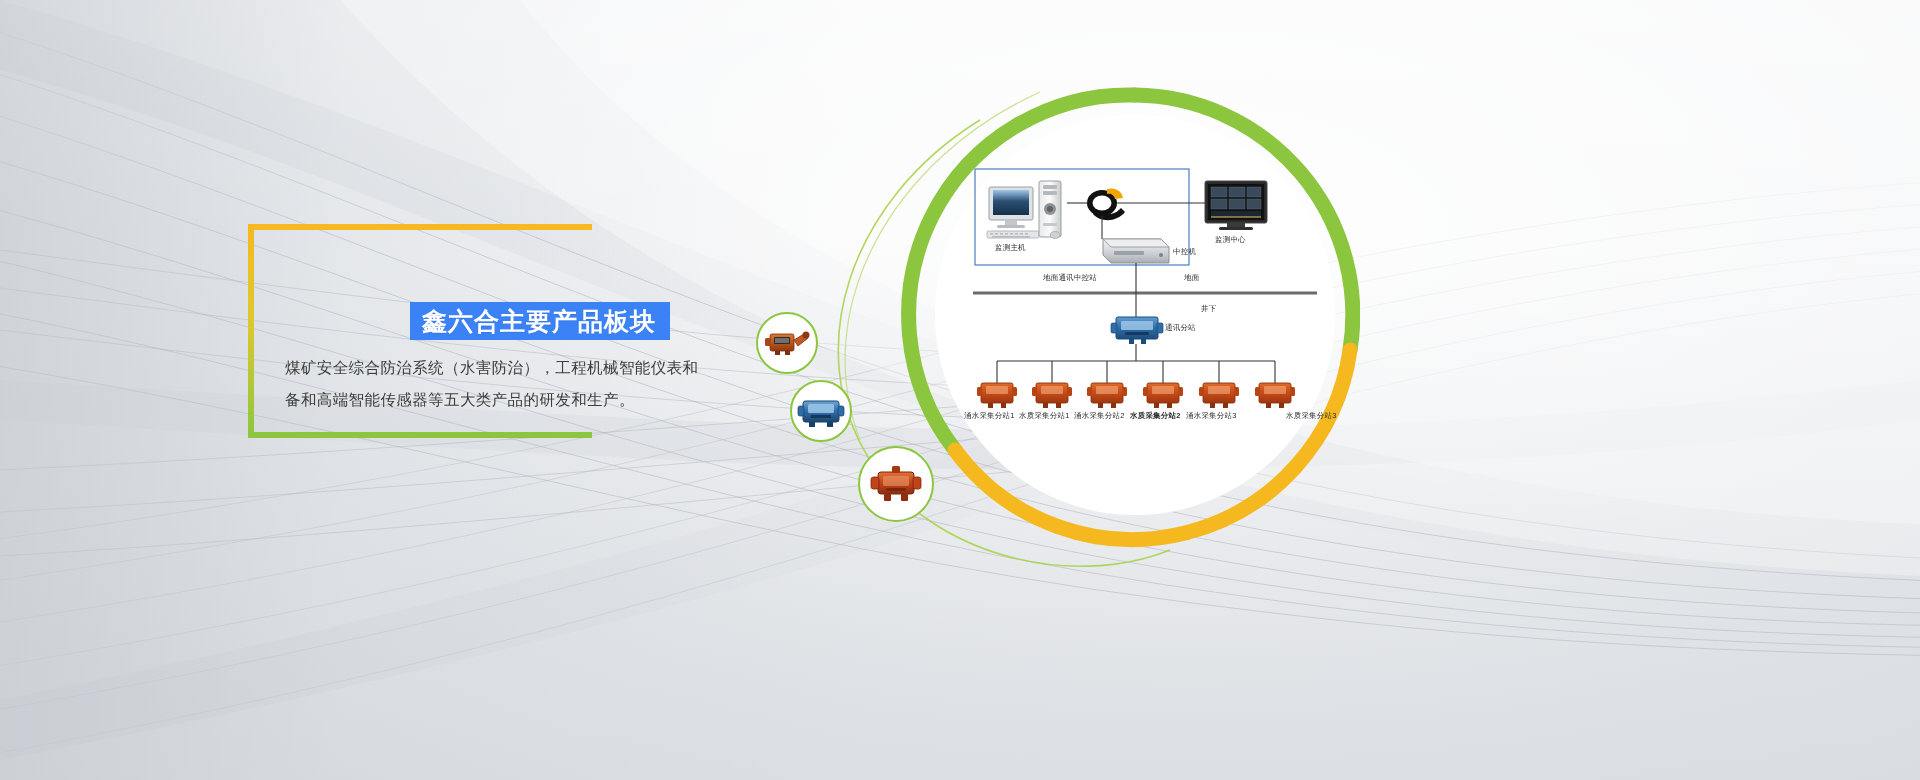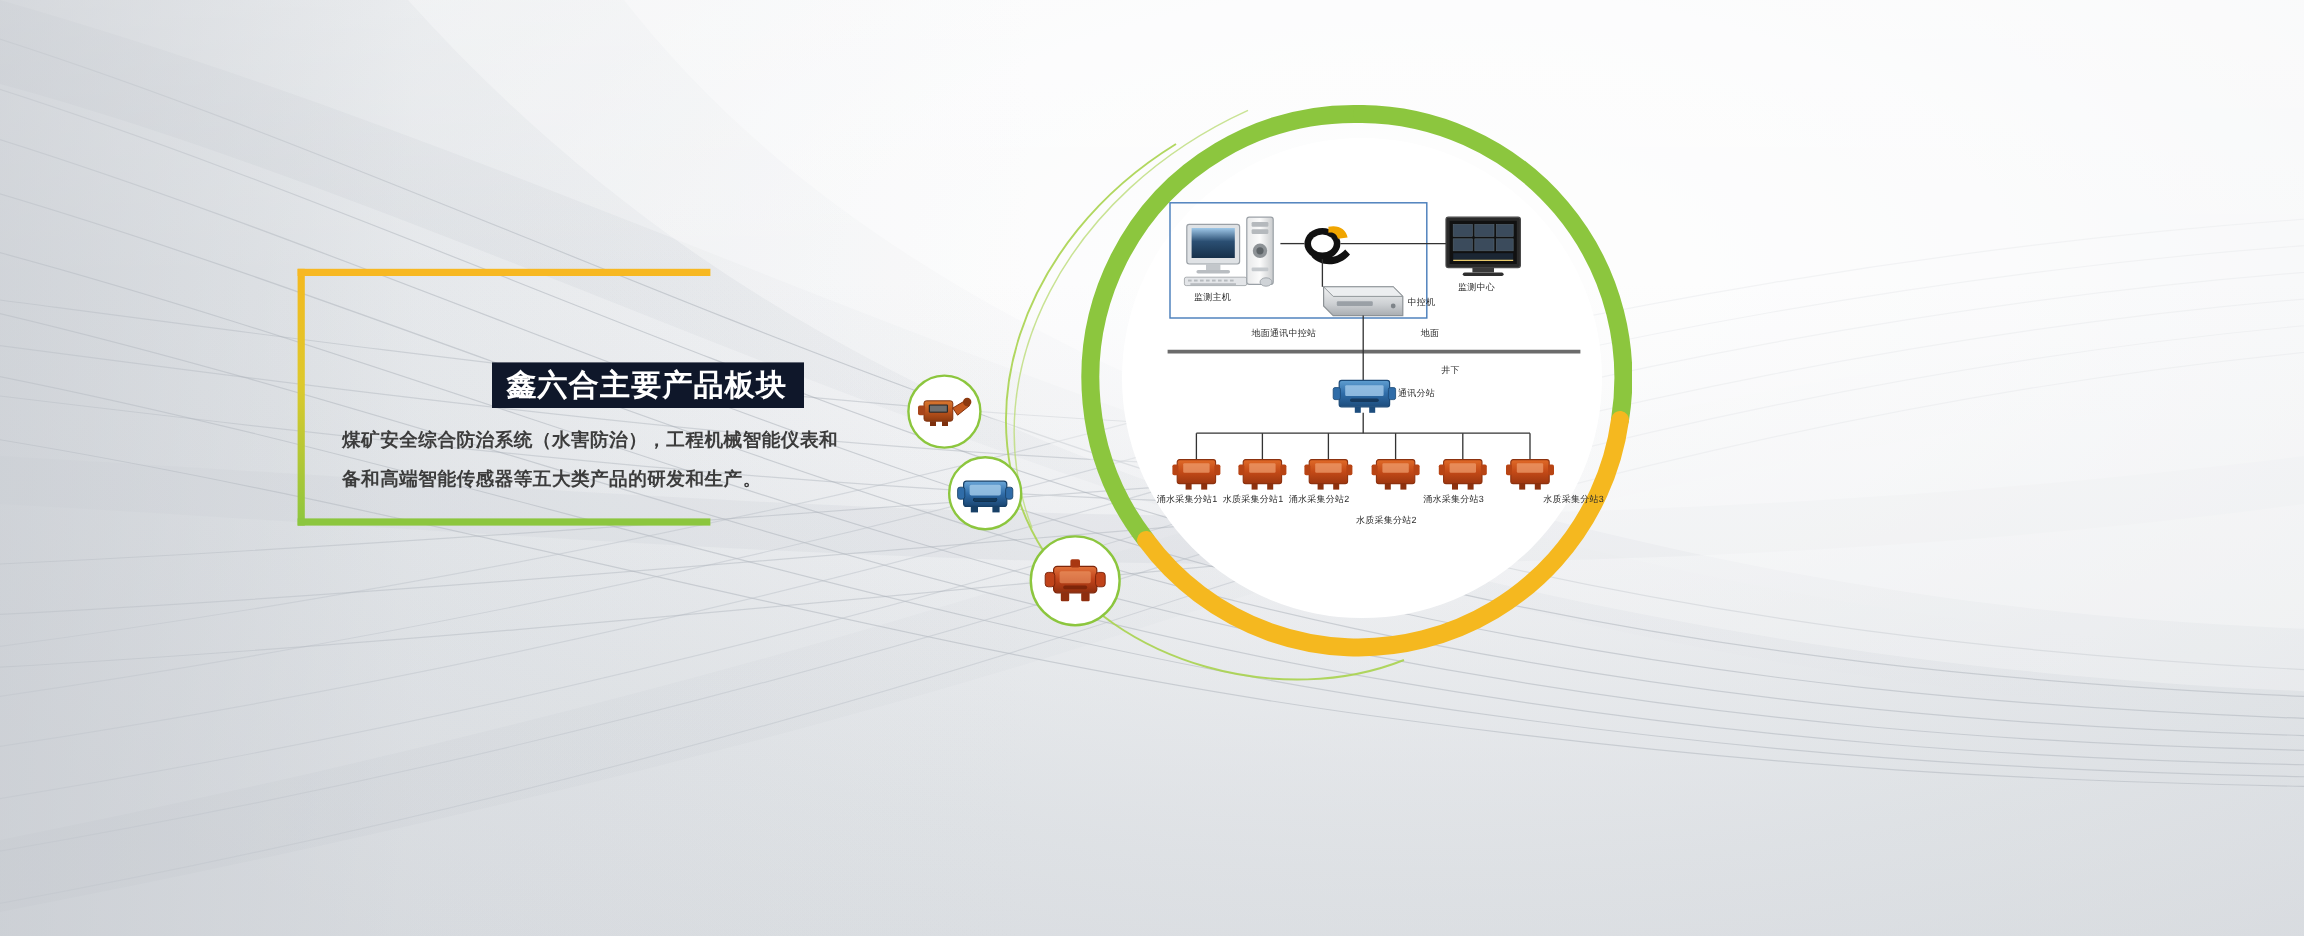--- a/index.html
+++ b/index.html
@@ -17,28 +17,28 @@
      linear-gradient(to right, rgba(196,200,206,.55) 0%, rgba(210,214,219,.12) 18%, rgba(255,255,255,0) 45%),
      linear-gradient(to bottom, rgba(255,255,255,.35) 0%, rgba(255,255,255,0) 30%, rgba(205,209,214,.30) 100%);}
 
   
   #leftwrap{position:absolute;left:248px;top:224px;width:350px;height:216px;}
   #frameL{position:absolute;left:0;top:0;width:6px;height:214px;
      background:linear-gradient(to bottom,#f5b81f 0%,#ddc92c 45%,#8cc63e 100%);}
   #frameT{position:absolute;left:0;top:0;width:344px;height:6px;background:#f7b822;}
   #frameB{position:absolute;left:0;top:208px;width:344px;height:6px;background:#8cc63e;}
 
-  #titleband{position:absolute;left:162px;top:78px;height:38px;background:#0f172a;
+  #titleband{position:absolute;left:162px;top:78px;height:38px;background:#3b82f6;
      display:flex;align-items:center;padding:0 14px 0 12px;box-sizing:border-box;}
   #titleband span{color:#fff;font-weight:bold;font-size:25px;letter-spacing:1px;
      white-space:nowrap;line-height:1;text-shadow:0 1px 0 rgba(0,0,0,.06);}
 
   #bodytext{position:absolute;left:37px;top:128px;width:430px;color:#3c3c3c;
      font-size:15.5px;line-height:32px;letter-spacing:.4px;white-space:nowrap;}
-  #bodytext div{white-space:nowrap;font-weight:bold;}
+  #bodytext div{white-space:nowrap;}
 
   
   #graphic{position:absolute;left:740px;top:50px;width:620px;height:530px;}
   #ringsvg{position:absolute;left:0;top:0;width:620px;height:530px;}
 
   
   #diag{position:absolute;left:215px;top:115px;width:380px;height:300px;}
   #diagsvg{position:absolute;left:0;top:0;width:380px;height:300px;}
   .dl{position:absolute;font-size:7.5px;color:#2b2b2b;white-space:nowrap;
       font-family:"Liberation Sans","DejaVu Sans",sans-serif;letter-spacing:.2px;}
@@ -314,21 +314,21 @@
     <div class="dl" style="left:260px;top:70px;">监测中心</div>
     <div class="dl" style="left:218px;top:82px;">中控机</div>
     <div class="dl" style="left:88px;top:108px;">地面通讯中控站</div>
     <div class="dl" style="left:229px;top:108px;">地面</div>
     <div class="dl" style="left:246px;top:139px;">井下</div>
     <div class="dl" style="left:210px;top:158px;">通讯分站</div>
 
     <div class="dl" style="left:9px;top:246px;">涌水采集分站1</div>
     <div class="dl" style="left:64px;top:246px;">水质采集分站1</div>
     <div class="dl" style="left:119px;top:246px;text-align:center;">涌水采集分站2</div>
-    <div class="dl" style="left:175px;top:264px;">水质采集分站2</div>
+    <div class="dl" style="left:175px;top:246px;font-weight:bold;">水质采集分站2</div>
     <div class="dl" style="left:231px;top:246px;">涌水采集分站3</div>
     <div class="dl" style="left:287px;top:246px;margin-left:44px;">水质采集分站3</div>
   </div>
 
   <div class="bub" style="left:16px;top:262px;width:62px;height:62px;">
     <svg class="bubsvg" width="58" height="58" viewBox="0 0 58 58">
       <defs>
           <linearGradient id="b1" x1="0" y1="0" x2="0" y2="1">
         <stop offset="0" stop-color="#d9772f"></stop>
             <stop offset=".55" stop-color="#b9521c"></stop>

